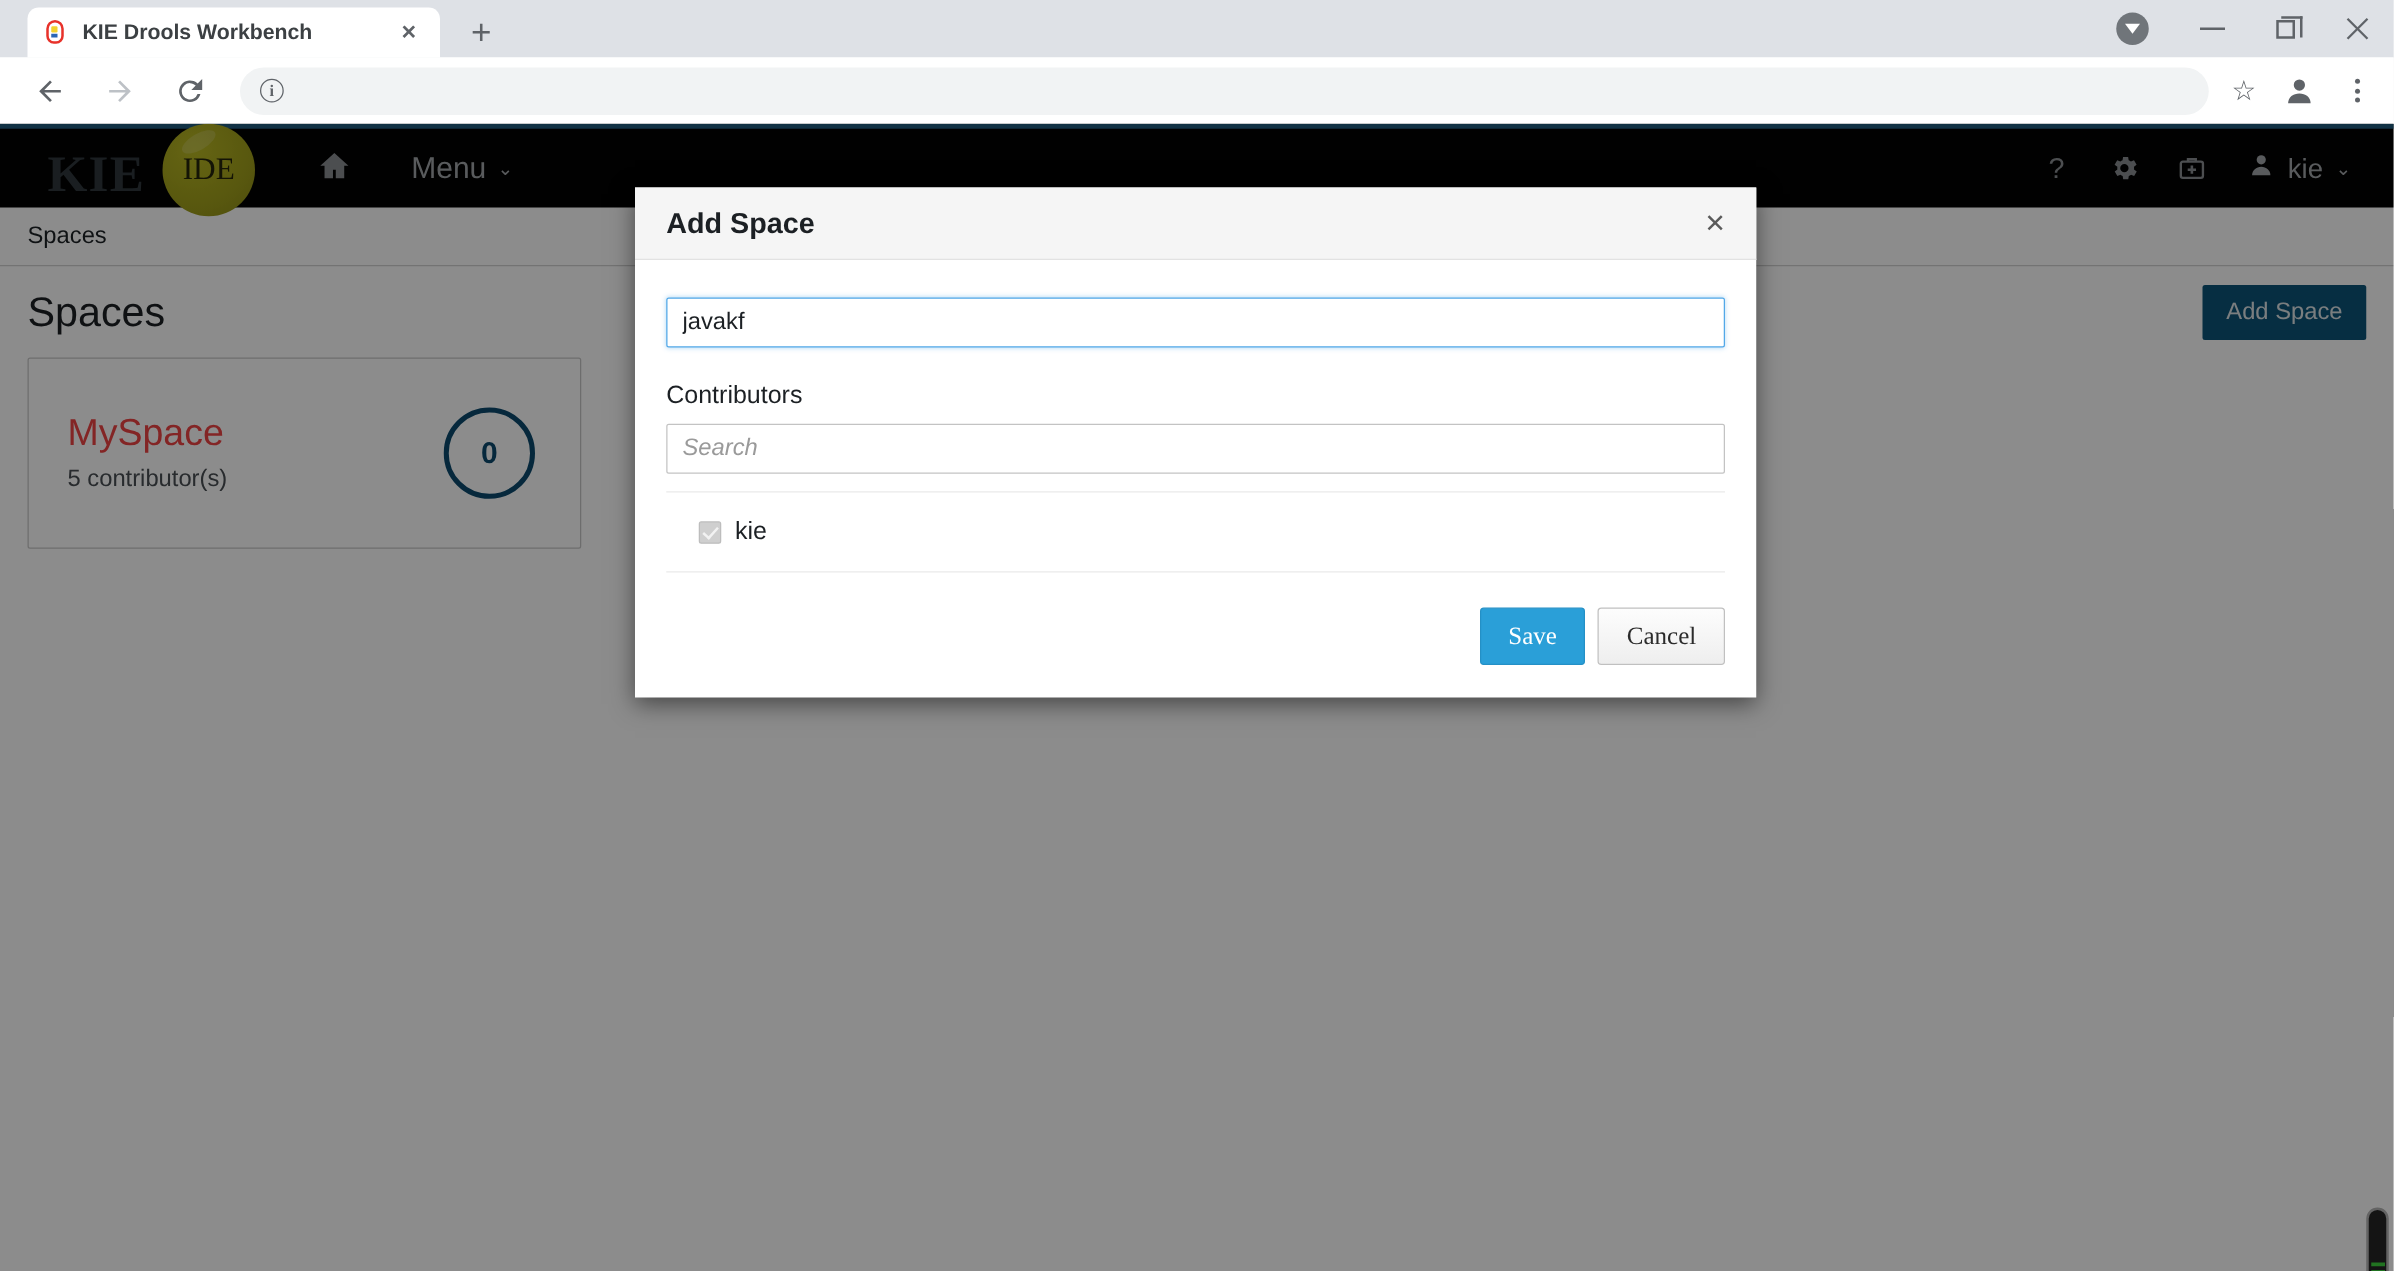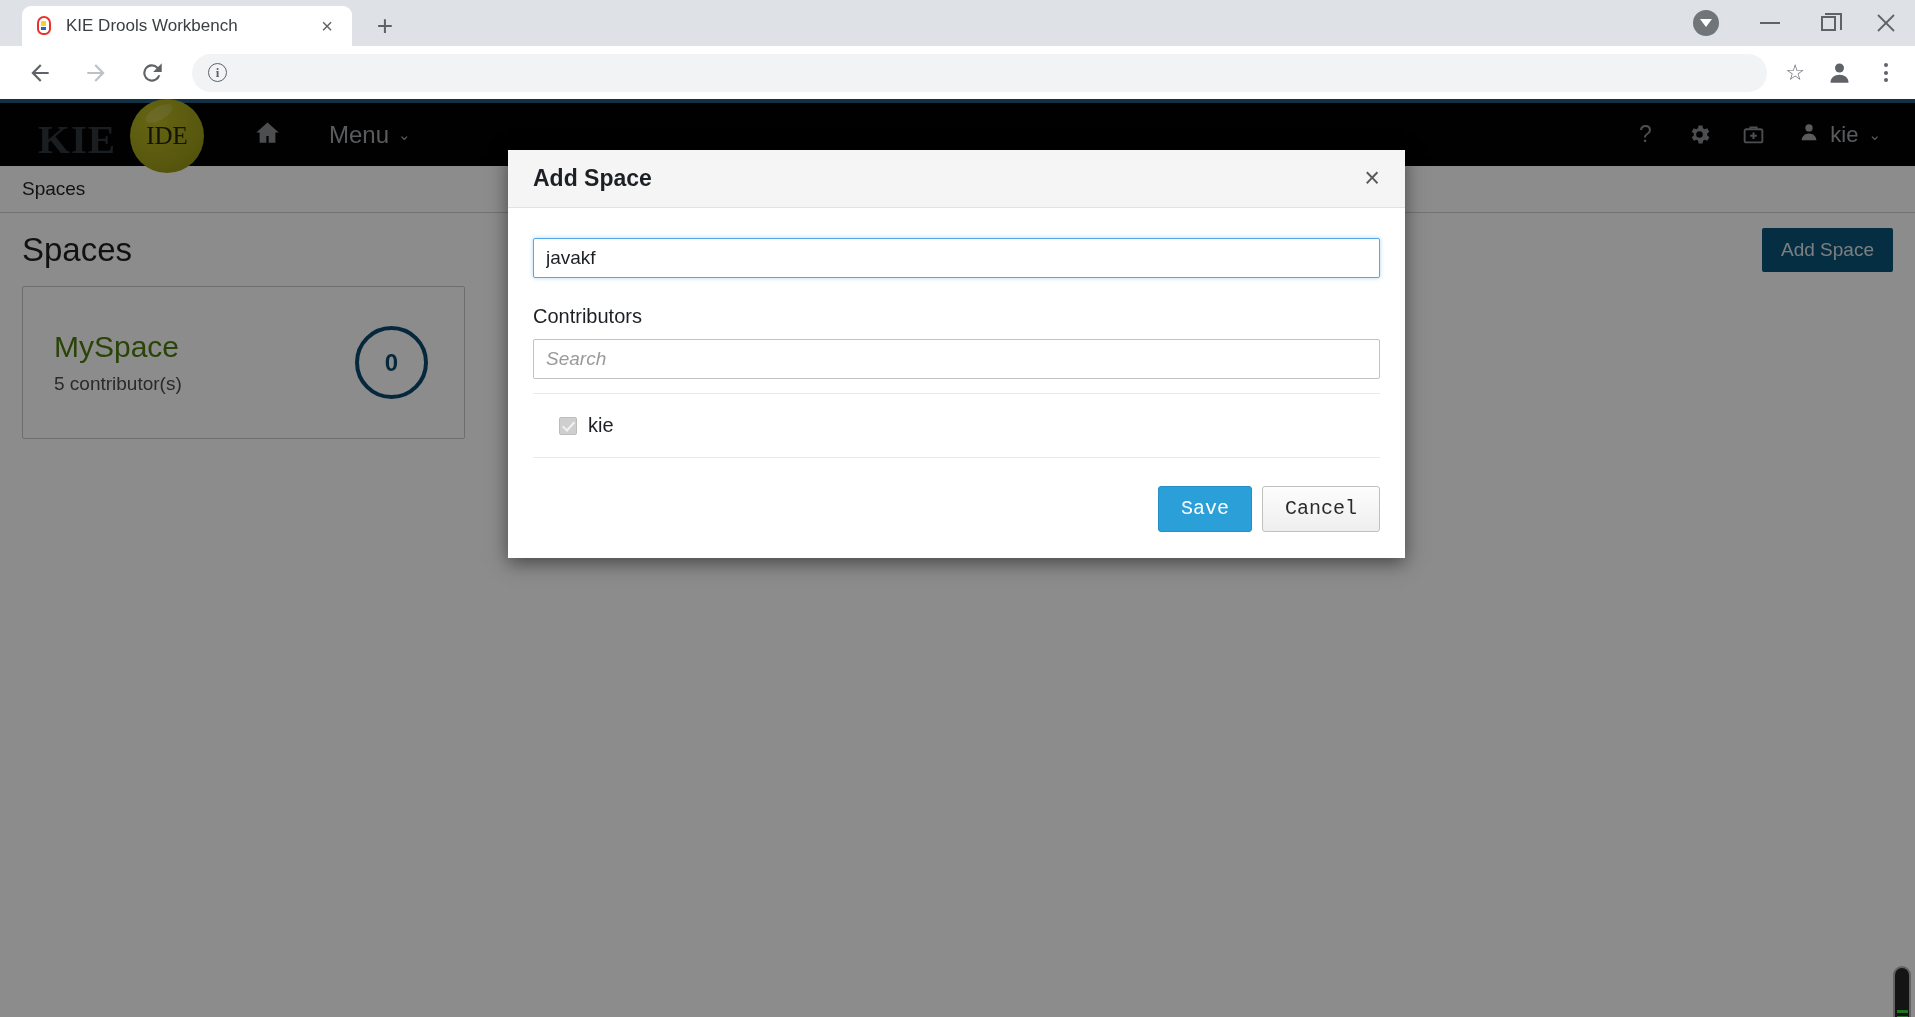--- a/index.html
+++ b/index.html
@@ -13,20 +13,21 @@
   
   .tabstrip {
     position: absolute; top: 0; left: 0; width: 1915px; height: 46px;
     background: #dee1e6; display: flex; align-items: flex-end;
   }
   .tab {
     margin-left: 22px; width: 330px; height: 40px;
     background: #fff; border-radius: 9px 9px 0 0;
     display: flex; align-items: center; padding: 0 12px;
     position: relative;
+    font-weight: bold;
   }
   .favicon {
     width: 20px; height: 22px; flex: 0 0 auto; margin-right: 12px;
     position: relative;
   }
   .favicon .drool-head {
     position: absolute; left: 3px; top: 1px;
     width: 14px; height: 19px;
     border: 2.5px solid #e8322a;
     border-radius: 8px 8px 7px 7px;
@@ -186,21 +187,21 @@
     font-size: 19px; padding: 11px 19px; border-radius: 2px;
   }
 
   .cards { padding: 0 22px; }
   .space-card {
     width: 443px; height: 153px; border: 1px solid #c7c7c7;
     border-radius: 2px; background: #fff; display: flex;
     align-items: center; justify-content: space-between;
     padding: 0 36px 0 31px; position: relative;
   }
-  .space-card .meta .nm { font-size: 30px; color: #4d7c0f; font-weight: 300; }
+  .space-card .meta .nm { font-size: 30px; color: #ef4444; font-weight: 300; }
   .space-card .meta .sub { font-size: 19px; color: #4a4f54; margin-top: 9px; }
   .count-circle {
     width: 73px; height: 73px; border-radius: 50%;
     border: 4px solid #0b4a6e; display: flex;
     align-items: center; justify-content: center;
     font-size: 24px; font-weight: bold; color: #0b4a6e;
   }
 
   
   .overlay {
@@ -246,21 +247,21 @@
     width: 5px; height: 10px; border: solid #f2f2f2;
     border-width: 0 2.5px 2.5px 0; transform: rotate(42deg);
   }
   .contrib-name { font-size: 20px; color: #1c2024; }
   .modal-foot {
     padding: 28px 25px 26px 25px; display: flex;
     justify-content: flex-end; gap: 10px;
   }
   .btn {
     font-size: 20px; padding: 10px 22px; border-radius: 3px;
-    font-family: Liberation Mono, monospace; line-height: 1.2;
+    font-family: Liberation Serif, serif; line-height: 1.2;
   }
   .btn-save {
     background: #2a9fd8; border: 1px solid #2490c6; color: #fff;
   }
   .btn-cancel {
     background: linear-gradient(#fdfdfd, #eeeeee);
     border: 1px solid #c0c0c0; color: #2b2b2b;
   }
 
   

